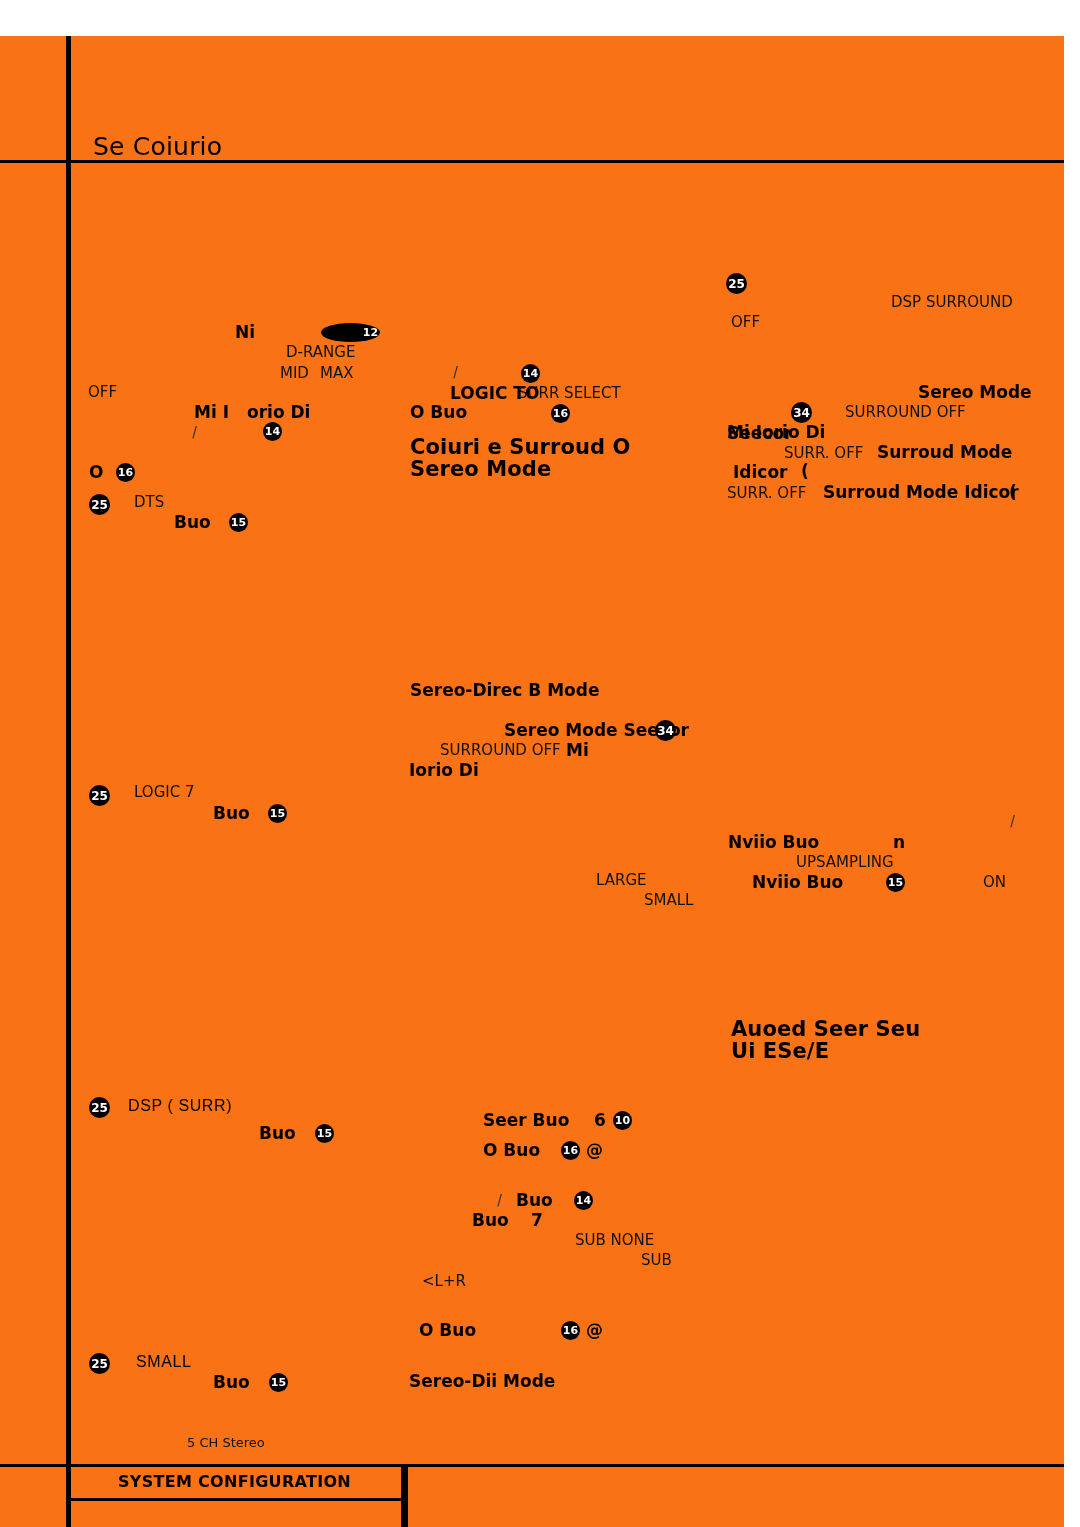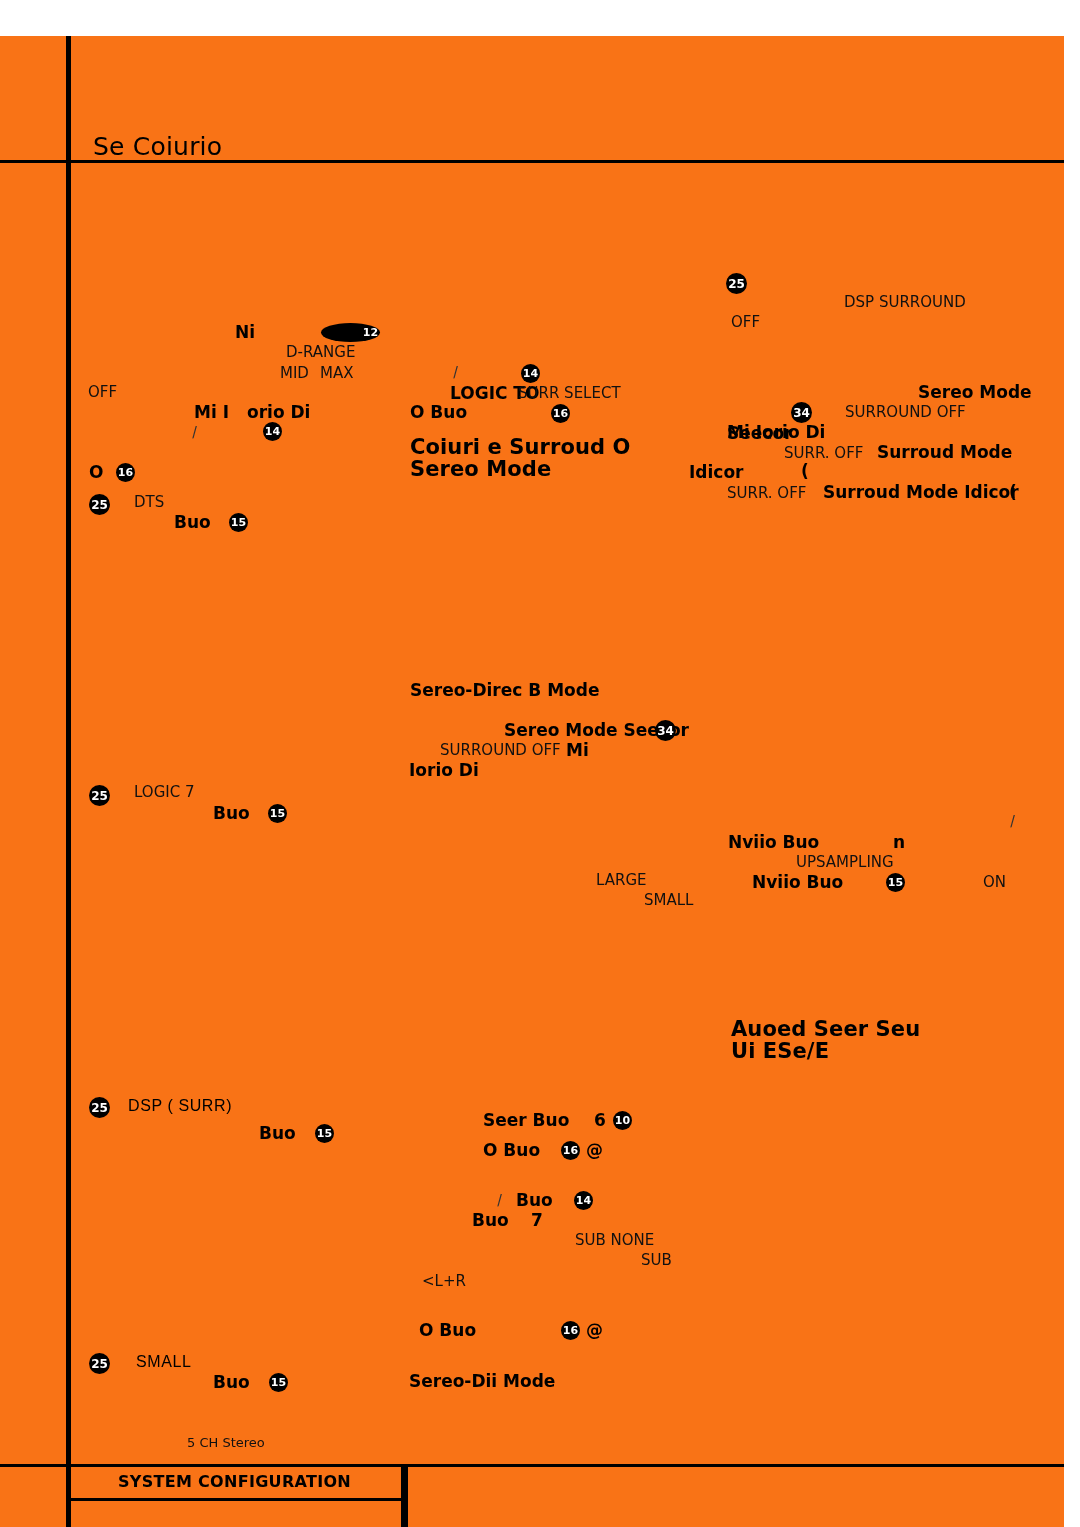--- a/index.html
+++ b/index.html
@@ -233,35 +233,35 @@
   <div class="t lt" style="left:422px; top:1238px;">&lt;L+R</div>
 
   <div class="t bd" style="left:419px; top:1286px;">O Buo</div>
   <div class="cnum s" style="left:561px; top:1285px;">16</div>
   <div class="t bd" style="left:586px; top:1286px;">@</div>
 
   <div class="t bd" style="left:409px; top:1337px;">Sereo-Dii Mode</div>
 
   <div class="cnum m" style="left:726px; top:237px;">25</div>
 
-  <div class="t lt" style="left:844px; top:259px;text-align:center;">DSP SURROUND</div>
+  <div class="t lt" style="left:891px; top:259px;text-align:center;">DSP SURROUND</div>
   <div class="t lt" style="left:731px; top:279px;">OFF</div>
 
   <div class="t bd" style="left:918px; top:348px;">Sereo Mode</div>
 
   <div class="t bd" style="left:727px; top:389px;">Seecor</div>
   <div class="cnum m" style="left:791px; top:366px;">34</div>
   <div class="t lt" style="left:845px; top:369px;">SURROUND OFF</div>
 
   <div class="t bd" style="left:727px; top:388px;">Mi Iorio Di</div>
 
   <div class="t lt" style="left:784px; top:410px;">SURR. OFF</div>
   <div class="t bd" style="left:877px; top:408px;">Surroud Mode</div>
 
-  <div class="t bd" style="left:689px; top:428px;">Idicor</div>
+  <div class="t bd" style="left:733px; top:428px;">Idicor</div>
   <div class="t bd" style="left:801px; top:427px;">(</div>
 
   <div class="t lt" style="left:727px; top:450px;">SURR. OFF</div>
   <div class="t bd" style="left:823px; top:448px;">Surroud Mode Idicor</div>
   <div class="t bd" style="left:1009px; top:448px;">(</div>
 
   <div class="t slash" style="left:1010px; top:778px;">/</div>
 
   <div class="t bd" style="left:728px; top:798px;">Nviio Buo</div>
   <div class="t bd" style="left:893px; top:798px;">n</div>

